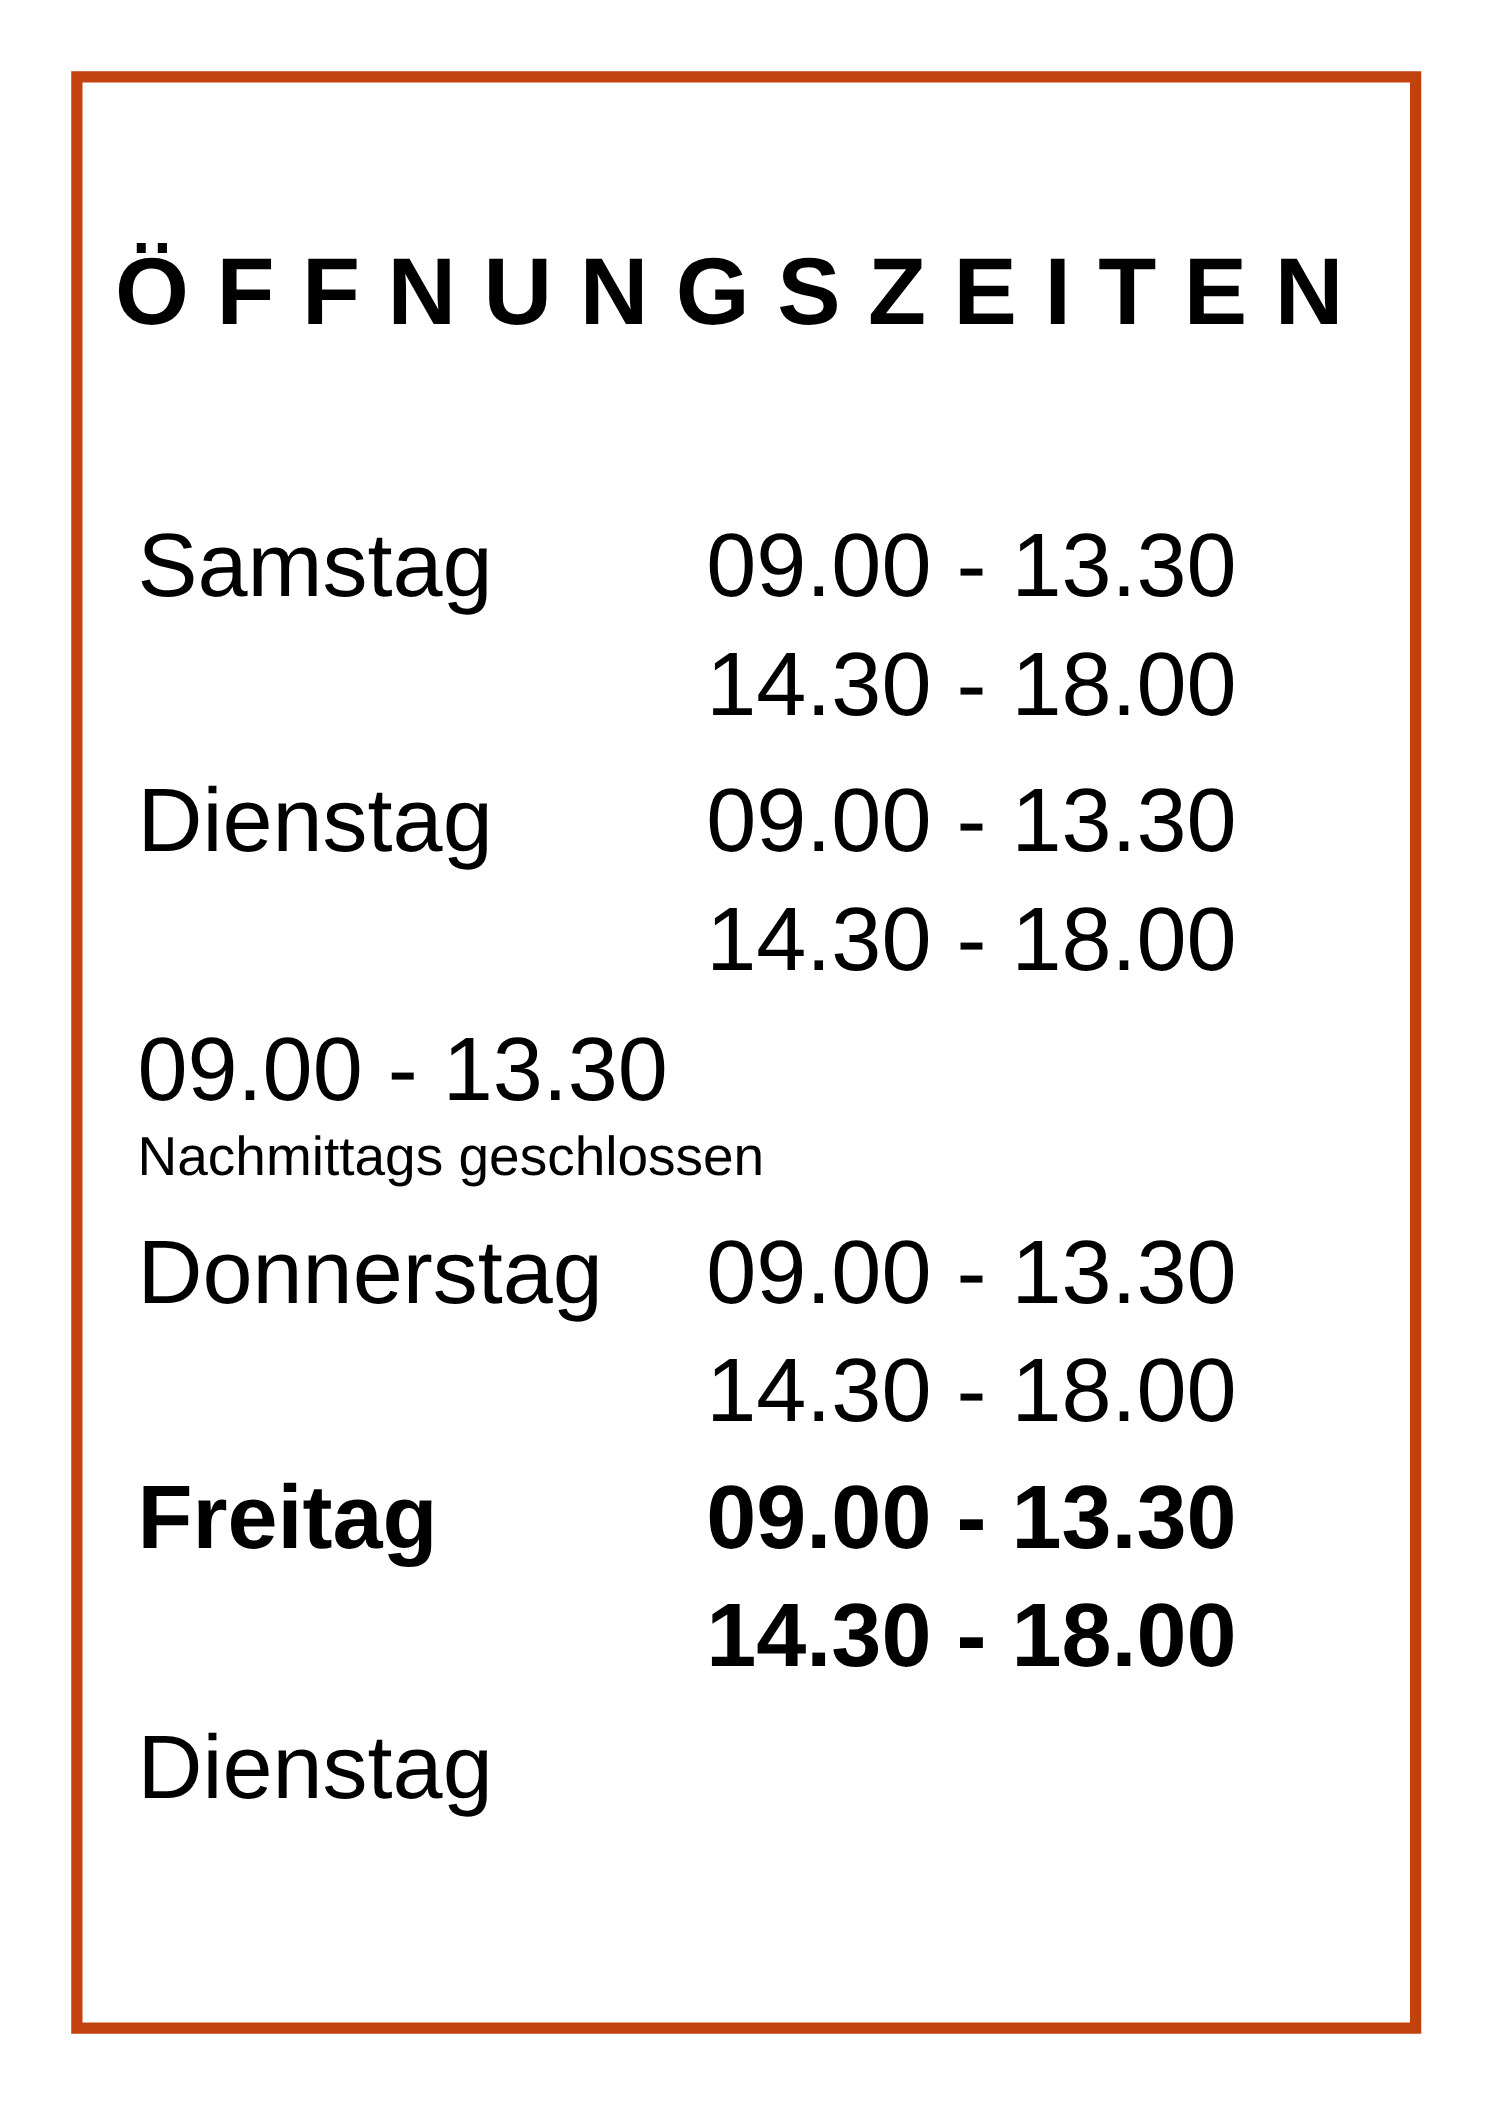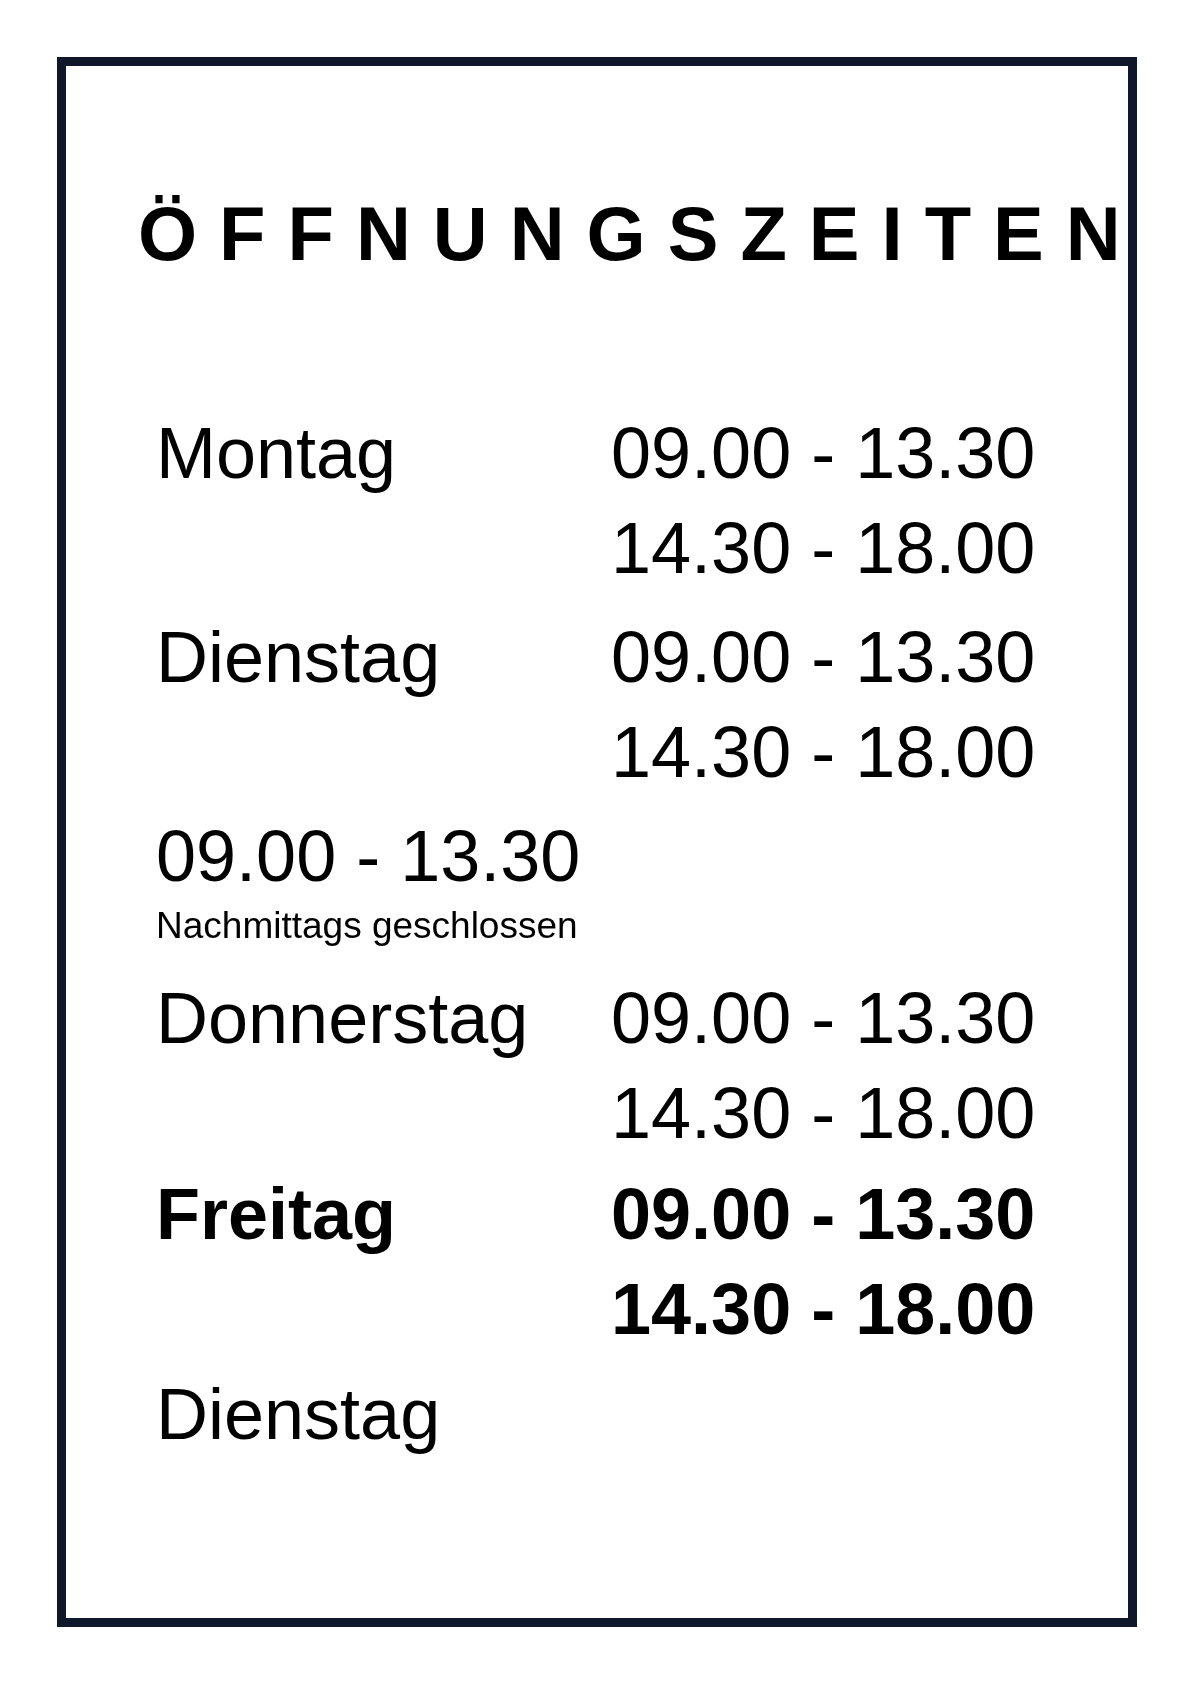--- a/index.html
+++ b/index.html
@@ -11,24 +11,23 @@
     font-family: "Liberation Sans", sans-serif;
     color: #000000;
   }
   .sign {
     position: absolute;
     left: 57px;
     top: 57px;
     width: 1080px;
     height: 1570px;
     box-sizing: border-box;
-    border: 9px solid #0f172a;
+    border: 9px solid #c2410c;
     background: #ffffff;
     overflow: hidden;
-    padding-left: 46px;
   }
   .title {
     margin: 130px 0 0 26px;
     font-size: 76px;
     line-height: 76px;
     font-weight: 700;
     letter-spacing: 22px;
     white-space: nowrap;
   }
   .rows {
@@ -37,41 +36,41 @@
   .row {
     display: grid;
     grid-template-columns: 455px 1fr;
     padding-left: 44px;
     font-size: 72px;
     line-height: 95px;
   }
   .row .day { white-space: nowrap; }
   .row .time { white-space: nowrap; }
   .row .note {
-    font-size: 37px;
+    font-size: 44px;
     line-height: 44px;
     white-space: nowrap;
   }
   .row-dienstag    { margin-top: 14px; }
   .row-mittwoch    { margin-top: 9px; }
   .row-donnerstag  { margin-top: 23px; }
   .row-freitag     { margin-top: 6px; font-weight: bold; }
   .row-samstag     { margin-top: 10px; }
 </style>
 </head>
 <body>
 
 <div class="sign">
 
   <div class="title">ÖFFNUNGSZEITEN</div>
 
   <div class="rows">
 
     <div class="row row-montag">
-      <div class="day">Montag</div>
+      <div class="day">Samstag</div>
       <div class="times">
         <div class="time">09.00 - 13.30</div>
         <div class="time">14.30 - 18.00</div>
       </div>
     </div>
 
     <div class="row row-dienstag">
       <div class="day">Dienstag</div>
       <div class="times">
         <div class="time">09.00 - 13.30</div>

